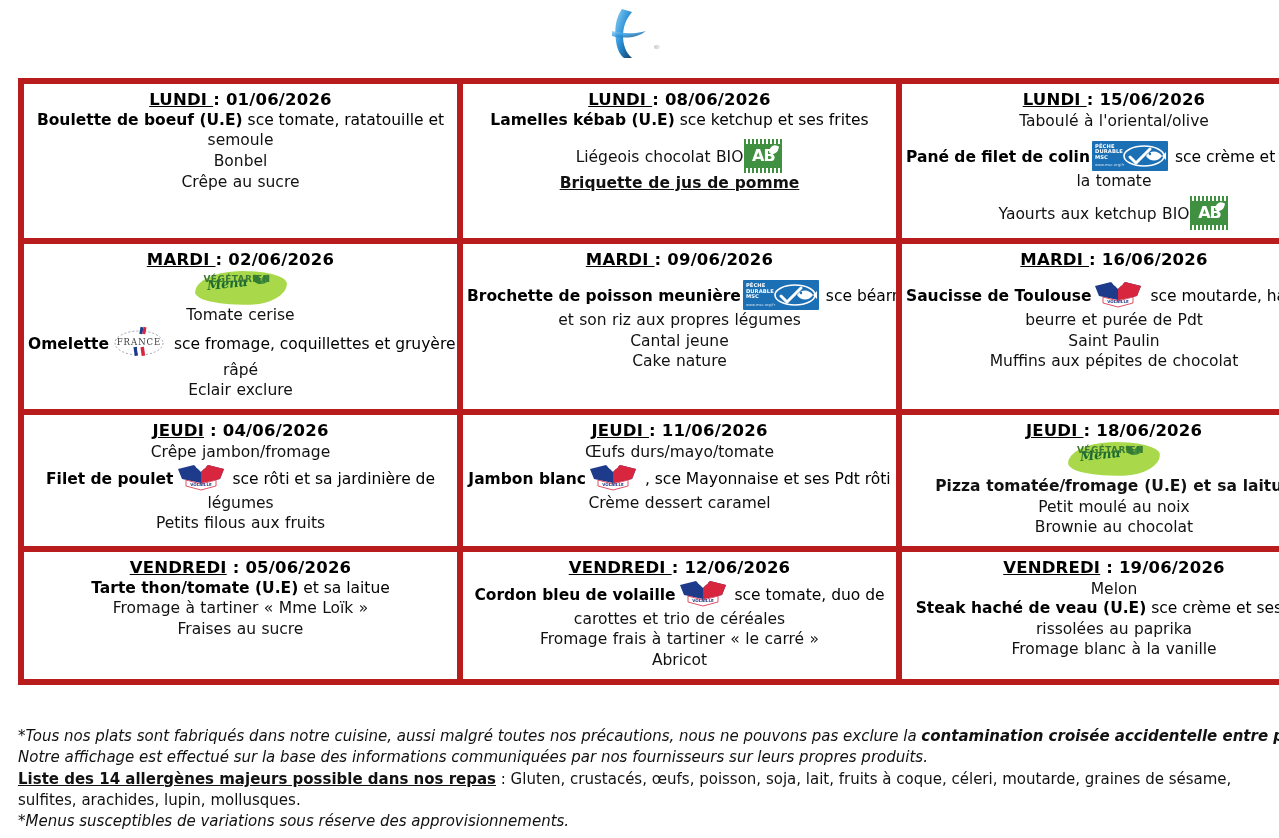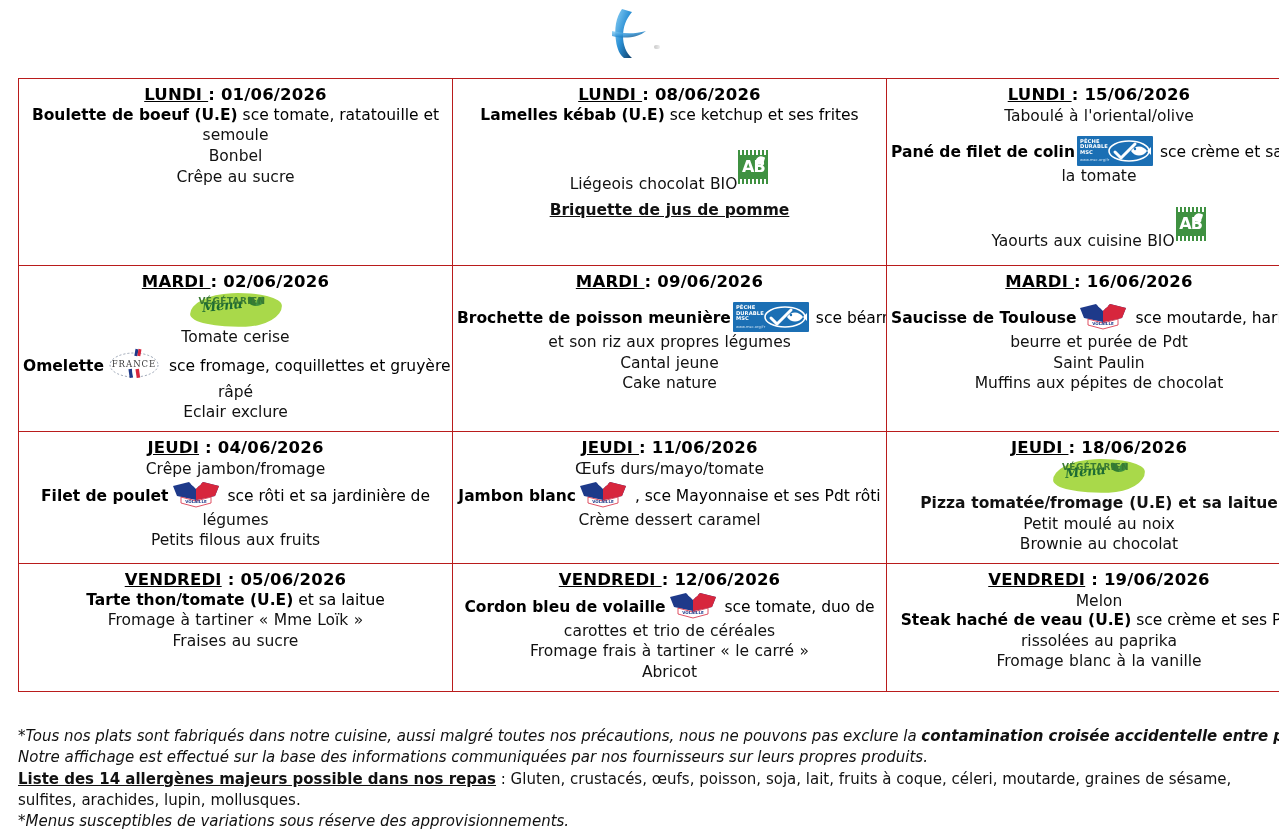--- a/index.html
+++ b/index.html
@@ -54,21 +54,21 @@
 
   
   .menu-table{
     position:absolute;
     left:18px;top:78px;
     width:1266px;
     border-collapse:collapse;
     table-layout:fixed;
   }
   .menu-table td{
-    border:1px solid #b91c1c;
+    border:6px solid #b91c1c;
     vertical-align:top;
     padding:6px 4px 8px 4px;
     text-align:center;
     overflow:hidden;
   }
   .menu-table td.c1{width:425px;}
   .menu-table td.c2{width:425px;}
   .menu-table td.c3{width:416px;}
 
   .day-head{
@@ -103,24 +103,24 @@
   .spacer-sm{height:5px;}
 
   
   .badge{
     display:inline-block;vertical-align:middle;
     position:relative;
   }
 
   
   .ab{
-    width:30px;height:34px;
+    width:38px;height:34px;
     background:#f9a8d4;
     vertical-align:-11px;
-    margin:16px 1px;
+    margin:0 1px;
   }
   .ab .ab-top,.ab .ab-bot{
     position:absolute;left:0;right:0;height:5px;
     background:repeating-linear-gradient(90deg,#3f9141 0 2px,#ffffff 2px 4px);
   }
   .ab .ab-top{top:0;}
   .ab .ab-bot{bottom:0;}
   .ab .ab-box{
     position:absolute;left:0;right:0;top:5px;bottom:5px;
     background:#3f9141;
@@ -268,21 +268,21 @@
           <div class="spacer"></div>
           <div class="inline-line"><span class="dish">Pané de filet de colin</span><span class="badge msc"><span class="msc-txt">PÊCHE<br>DURABLE<br>MSC</span><span class="msc-url">www.msc.org/fr</span><svg class="msc-fish" viewBox="0 0 44 24" xmlns="http://www.w3.org/2000/svg">
                 <ellipse cx="22" cy="12" rx="20" ry="10" fill="none" stroke="#ffffff" stroke-width="1.6"></ellipse>
                 <path d="M8 13 L14 19 L28 5" fill="none" stroke="#ffffff" stroke-width="3" stroke-linecap="round" stroke-linejoin="round"></path>
                 <path d="M24 12 C28 6 36 6 40 12 C36 18 28 18 24 12 Z" fill="#ffffff"></path>
                 <path d="M40 12 L44 8 L44 16 Z" fill="#ffffff"></path>
                 <circle cx="28" cy="10" r="1.2" fill="#1b6fb4"></circle>
               </svg></span><span class="rest"> sce crème et sa purée de Pdt à</span></div>
           <div class="line">la tomate</div>
           <div class="spacer-sm"></div>
-          <div class="line"><span>Yaourts aux cuisine BIO</span><span class="badge ab"><span class="ab-top"></span><span class="ab-box">AB</span><span class="ab-leaf"></span><span class="ab-bot"></span></span></div>
+          <div class="line"><span>Yaourts aux ketchup BIO</span><span class="badge ab"><span class="ab-top"></span><span class="ab-box">AB</span><span class="ab-leaf"></span><span class="ab-bot"></span></span></div>
         </td>
       </tr>
       <tr>
         <td class="c1">
           <div class="day-head"><span class="dayname">MARDI </span><span> : </span><span>02/06/2026</span></div>
           <div class="line"><span class="veg"><span class="veg-blob"></span><svg class="veg-leaf" viewBox="0 0 18 12" xmlns="http://www.w3.org/2000/svg">
                 <path d="M9 11 C3 11 0 7 1 2 C6 1 9 4 9 11 Z" fill="#2f7d32"></path>
                 <path d="M9 11 C15 11 18 7 17 2 C12 1 9 4 9 11 Z" fill="#3d8f3f"></path>
               </svg><span class="veg-m">Menu</span><span class="veg-v">VÉGÉTARIEN</span></span></div>
           <div class="line">Tomate cerise</div>

